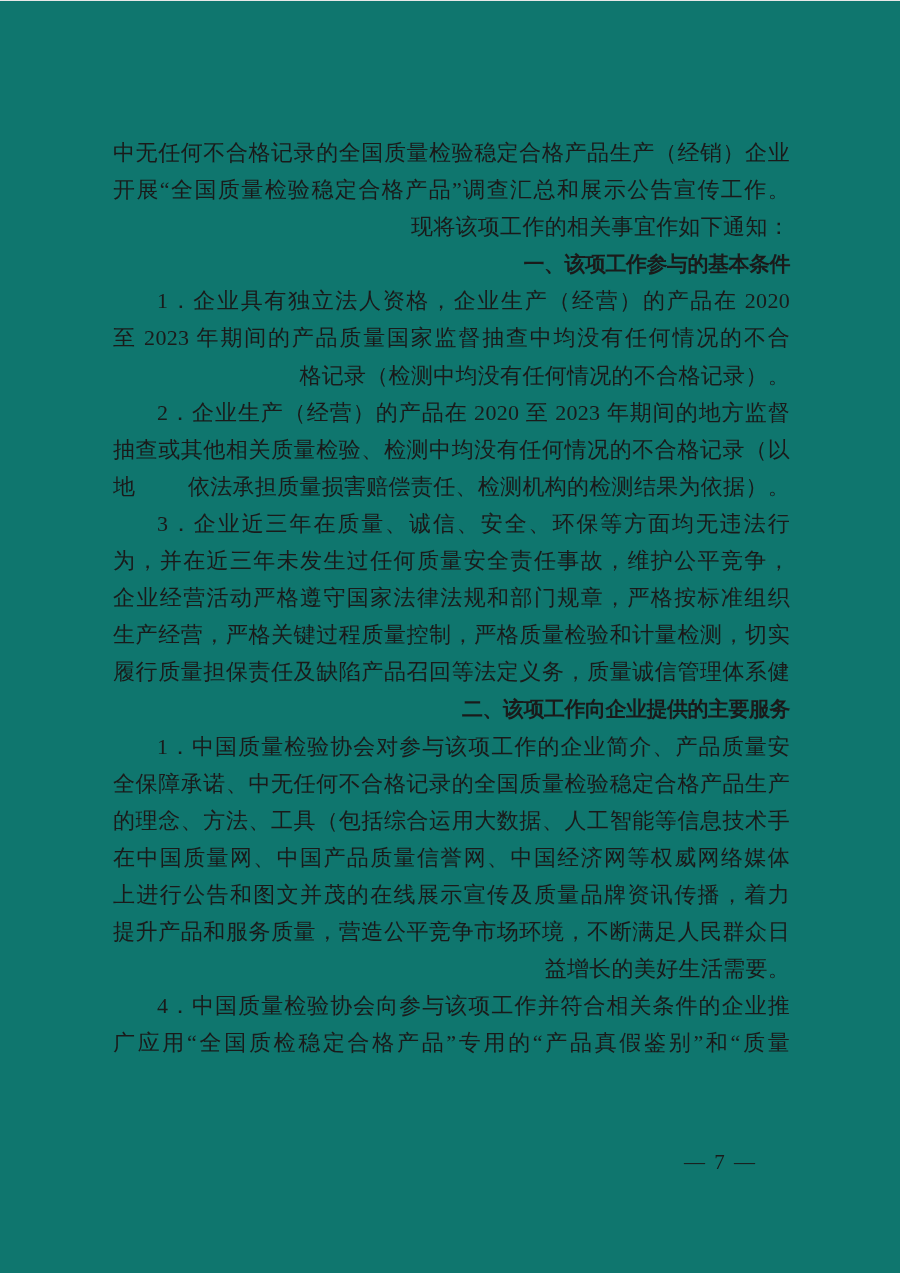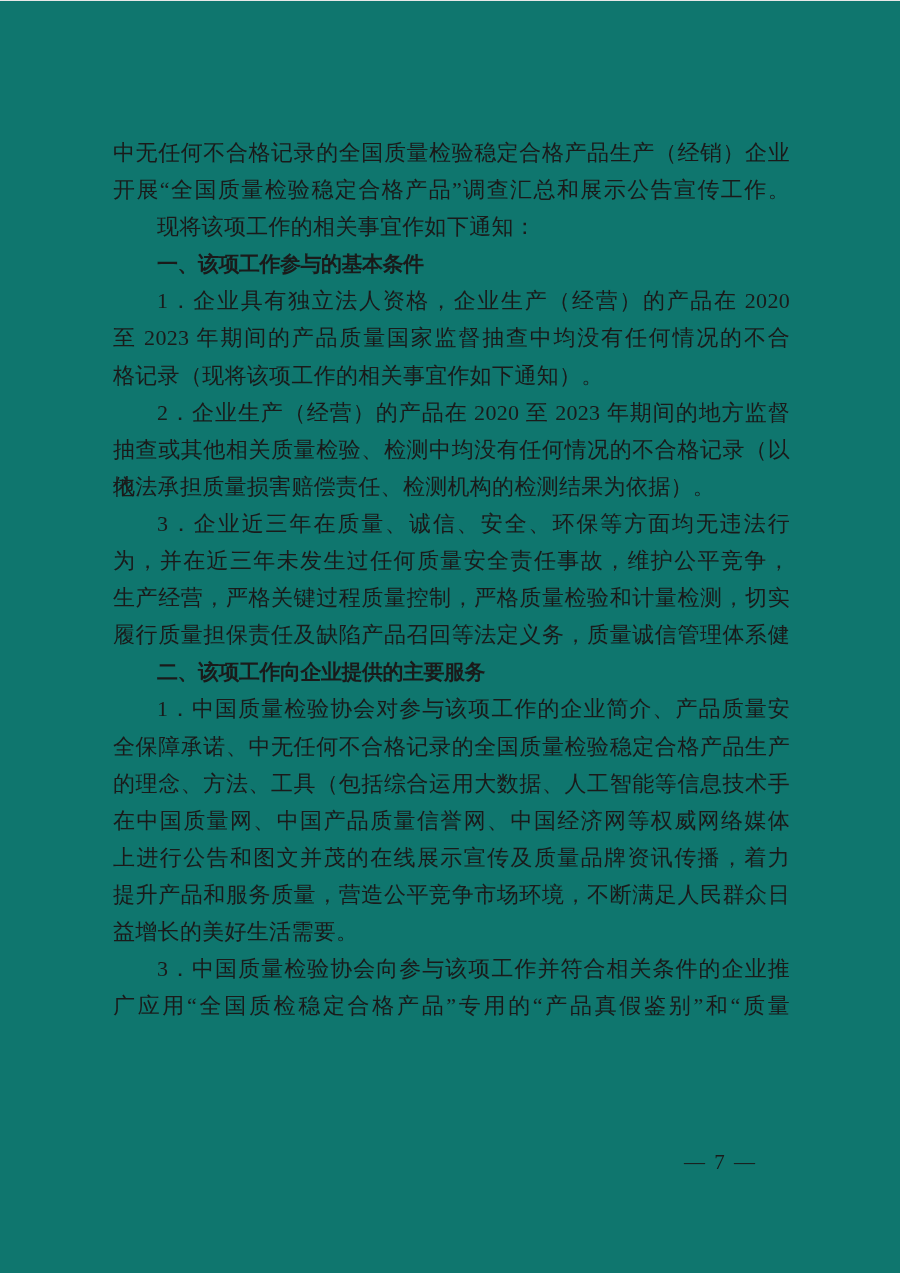--- a/index.html
+++ b/index.html
@@ -23,20 +23,21 @@
     top: 133px;
     width: 677px;
   }
   .line {
     height: 37.1px;
     line-height: 37.1px;
     font-size: 22px;
     letter-spacing: 0.3px;
     white-space: nowrap;
     overflow: visible;
+    text-align: right;
   }
   .line.j {
     white-space: normal;
     text-align: justify;
     text-align-last: justify;
   }
   .line.ind {
     padding-left: 44px;
   }
   .line.h {
@@ -60,33 +61,34 @@
 <body>
 
 <div class="page">
   <div class="text-block">
       <div class="line j">中无任何不合格记录的全国质量检验稳定合格产品生产（经销）企业</div>
       <div class="line j">开展“全国质量检验稳定合格产品”调查汇总和展示公告宣传工作。</div>
       <div class="line ind">现将该项工作的相关事宜作如下通知：</div>
       <div class="line ind h">一、该项工作参与的基本条件</div>
       <div class="line j ind">1．企业具有独立法人资格，企业生产（经营）的产品在 2020</div>
       <div class="line j">至 2023 年期间的产品质量国家监督抽查中均没有任何情况的不合</div>
-      <div class="line">格记录（现将该项工作的相关事宜作如下通知）。</div>
+      <div class="line">格记录（检测中均没有任何情况的不合格记录）。</div>
       <div class="line j ind">2．企业生产（经营）的产品在 2020 至 2023 年期间的地方监督</div>
       <div class="line j">抽查或其他相关质量检验、检测中均没有任何情况的不合格记录（以地</div>
       <div class="line">依法承担质量损害赔偿责任、检测机构的检测结果为依据）。</div>
       <div class="line j ind">3．企业近三年在质量、诚信、安全、环保等方面均无违法行</div>
       <div class="line j">为，并在近三年未发生过任何质量安全责任事故，维护公平竞争，</div>
+      <div class="line j">企业经营活动严格遵守国家法律法规和部门规章，严格按标准组织</div>
       <div class="line j">生产经营，严格关键过程质量控制，严格质量检验和计量检测，切实</div>
       <div class="line j">履行质量担保责任及缺陷产品召回等法定义务，质量诚信管理体系健</div>
       <div class="line ind h">二、该项工作向企业提供的主要服务</div>
       <div class="line j ind">1．中国质量检验协会对参与该项工作的企业简介、产品质量安</div>
       <div class="line j">全保障承诺、中无任何不合格记录的全国质量检验稳定合格产品生产</div>
       <div class="line j">的理念、方法、工具（包括综合运用大数据、人工智能等信息技术手</div>
       <div class="line j">在中国质量网、中国产品质量信誉网、中国经济网等权威网络媒体</div>
       <div class="line j">上进行公告和图文并茂的在线展示宣传及质量品牌资讯传播，着力</div>
       <div class="line j">提升产品和服务质量，营造公平竞争市场环境，不断满足人民群众日</div>
       <div class="line">益增长的美好生活需要。</div>
-      <div class="line j ind">3．中国质量检验协会向参与该项工作并符合相关条件的企业推</div>
+      <div class="line j ind">4．中国质量检验协会向参与该项工作并符合相关条件的企业推</div>
       <div class="line j">广应用“全国质检稳定合格产品”专用的“产品真假鉴别”和“质量</div>
     </div>
   <div class="page-number">— 7 —</div>
 </div>
 
 </body></html>

